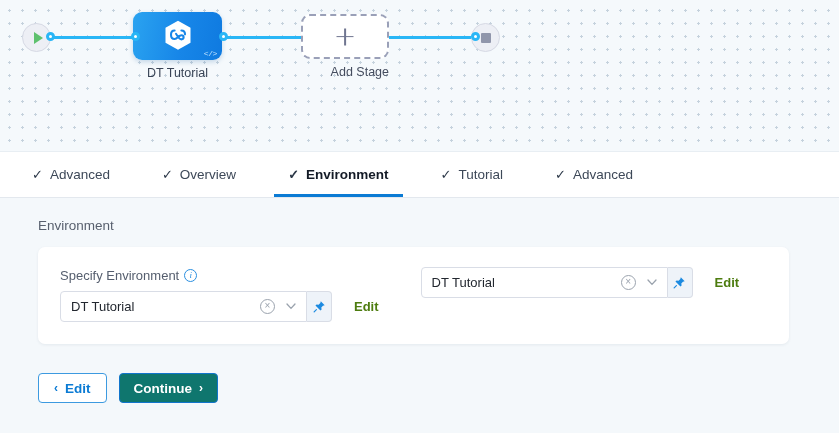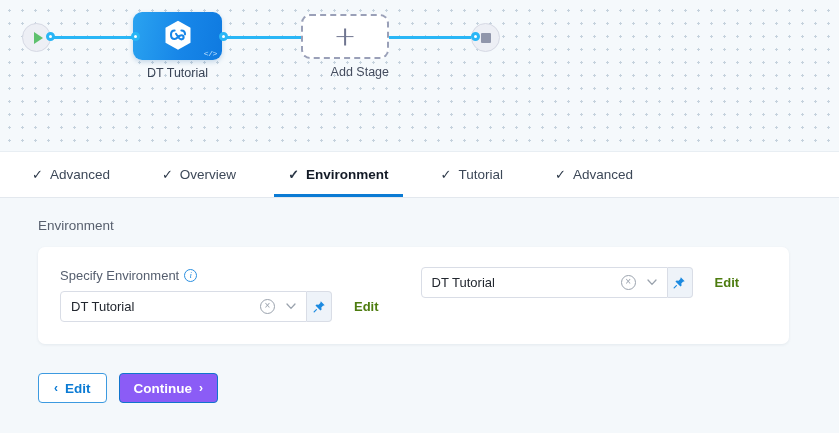--- a/index.html
+++ b/index.html
@@ -333,21 +333,21 @@
     cursor: pointer;
     padding: 0 15px;
     white-space: nowrap;
   }
   .btn-back {
     background: #ffffff;
     color: #0b7bd4;
     border: 1px solid #3c9ae0;
   }
   .btn-continue {
-    background: #8b5cf6;
+    background: #0f766e;
     color: #ffffff;
     border: 1px solid #1175cc;
     padding: 0 14px;
   }
   .btn .arrow { font-size: 12px; line-height: 1; }
 </style>
 </head>
 <body>
 
 <div id="app">

